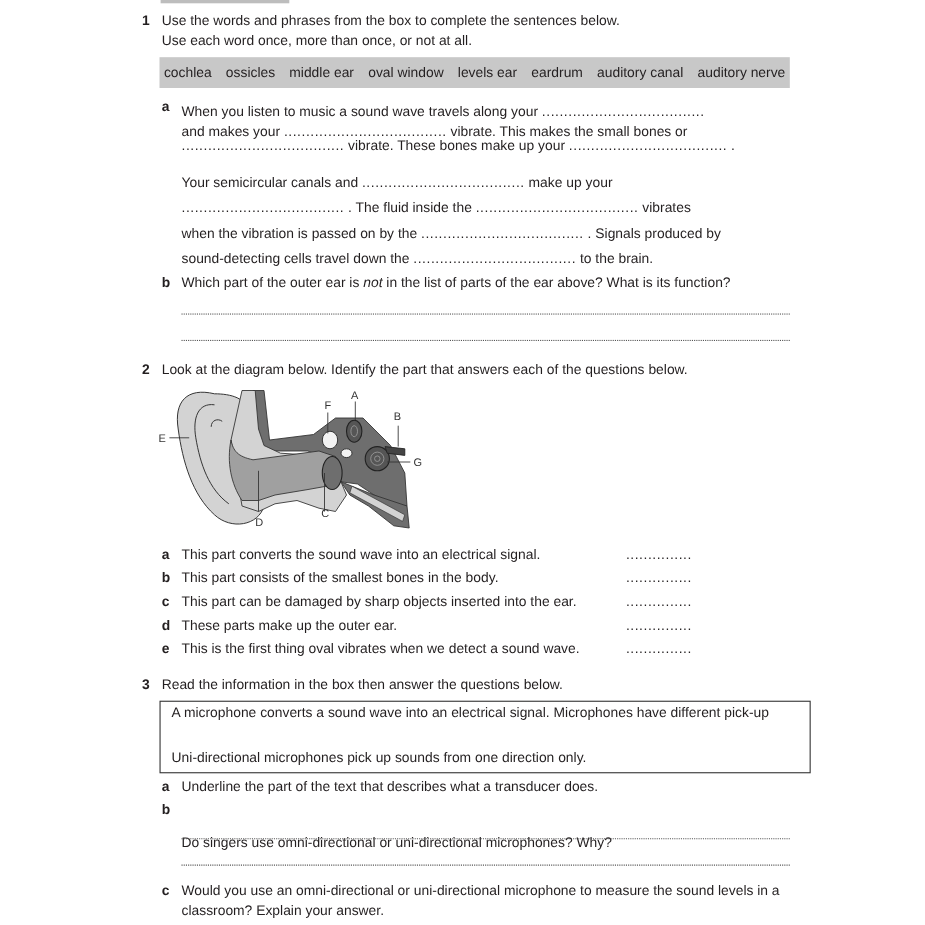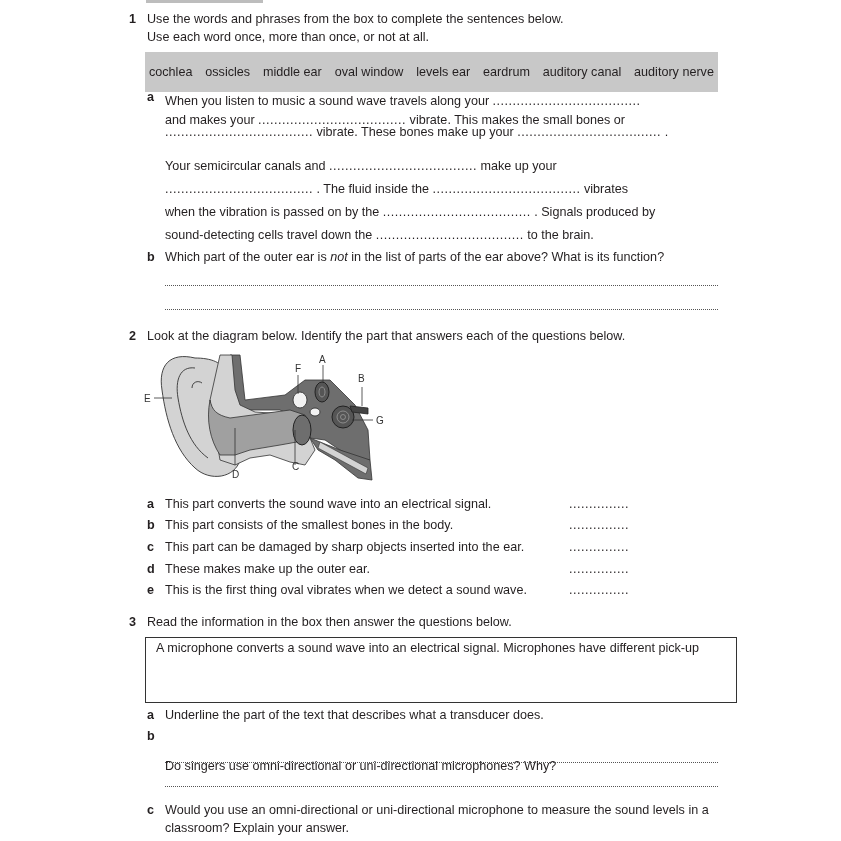--- a/index.html
+++ b/index.html
@@ -2,21 +2,21 @@
 <html><head>
 <meta charset="utf-8">
 <style>
   html, body { margin: 0; padding: 0; background: #ffffff; }
   body { width: 841px; height: 841px; position: relative; overflow: hidden;
          font-family: "Liberation Sans", sans-serif; color: #231f20; font-size: 12.6px; }
   .abs { position: absolute; white-space: nowrap; }
   .topbar { position: absolute; left: 146px; top: 0; width: 117px; height: 3px; background: #bdbdbd; }
   .qnum { font-weight: bold; }
   .sub { font-weight: bold; }
-  .wordbox { position: absolute; left: 145px; top: 52px; width: 573px; height: 40px; background: #c8c8c8;
+  .wordbox { position: absolute; left: 145px; top: 52px; width: 573px; height: 28px; background: #c8c8c8;
              display: flex; align-items: center; justify-content: space-between; padding: 0 4px; box-sizing: border-box; }
   .wordbox span { font-size: 12.6px; }
   .dots { letter-spacing: 0.5px; }
   .dotline { position: absolute; left: 165px; width: 553px; height: 0; border-top: 1.6px dotted #555; }
   .infobox { position: absolute; left: 145px; top: 637px; width: 592px; height: 66px; border: 1.3px solid #333; box-sizing: border-box; }
   .infobox div { position: absolute; left: 10px; white-space: nowrap; }
   em { font-style: italic; }
 </style>
 </head>
 <body>
@@ -138,32 +138,33 @@
 
 <div class="abs sub" style="left:147px;top:518px;">b</div>
 <div class="abs" style="left:165px;top:518px;">This part consists of the smallest bones in the body.</div>
 <div class="abs dots" style="left:569px;top:518px;">...............</div>
 
 <div class="abs sub" style="left:147px;top:540px;">c</div>
 <div class="abs" style="left:165px;top:540px;">This part can be damaged by sharp objects inserted into the ear.</div>
 <div class="abs dots" style="left:569px;top:540px;">...............</div>
 
 <div class="abs sub" style="left:147px;top:562px;">d</div>
-<div class="abs" style="left:165px;top:562px;">These makes make up the outer ear.</div>
+<div class="abs" style="left:165px;top:562px;">These parts make up the outer ear.</div>
 <div class="abs dots" style="left:569px;top:562px;">...............</div>
 
 <div class="abs sub" style="left:147px;top:583px;">e</div>
 <div class="abs" style="left:165px;top:583px;">This is the first thing oval vibrates when we detect a sound wave.</div>
 <div class="abs dots" style="left:569px;top:583px;">...............</div>
 
 <div class="abs qnum" style="left:129px;top:615px;">3</div>
 <div class="abs" style="left:147px;top:615px;">Read the information in the box then answer the questions below.</div>
 
 <div class="infobox">
   <div style="top:3px;">A microphone converts a sound wave into an electrical signal. Microphones have different pick-up</div>
+  <div style="top:44px;">Uni-directional microphones pick up sounds from one direction only.</div>
 </div>
 
 <div class="abs sub" style="left:147px;top:708px;">a</div>
 <div class="abs" style="left:165px;top:708px;">Underline the part of the text that describes what a transducer does.</div>
 
 <div class="abs sub" style="left:147px;top:729px;">b</div>
 <div class="abs" style="left:165px;top:759px;">Do singers use omni-directional or uni-directional microphones? Why?</div>
 <div class="dotline" style="top:762px;"></div>
 <div class="dotline" style="top:786px;"></div>
 

